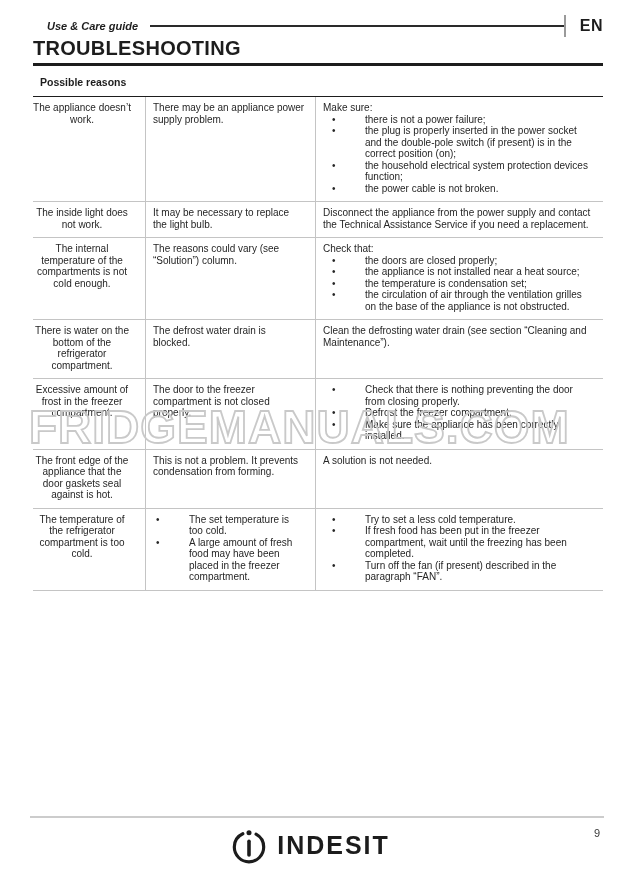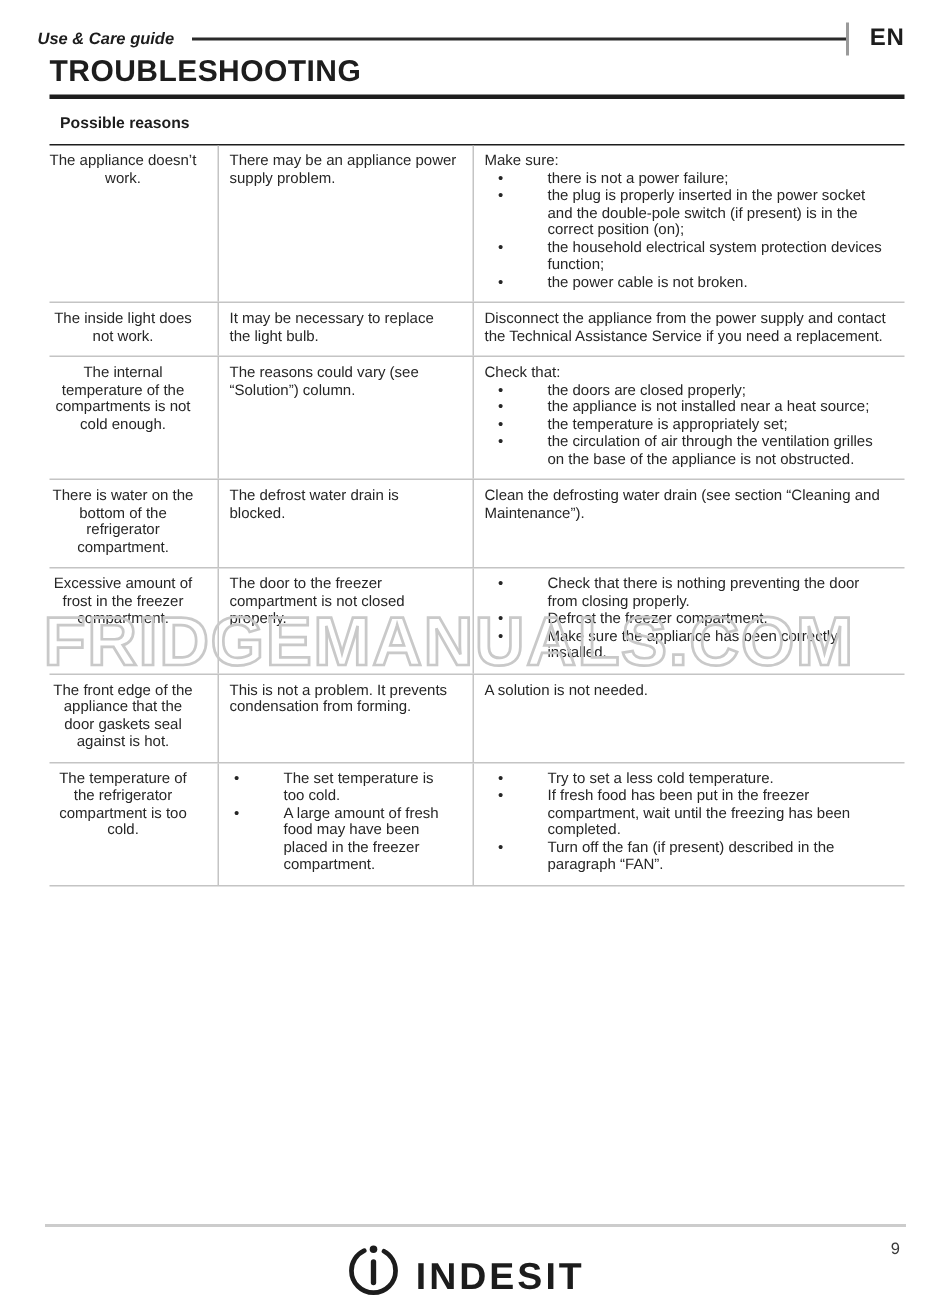--- a/index.html
+++ b/index.html
@@ -7,21 +7,21 @@
   .page {
     position:relative;
     width:620px; height:877px;
     background:#ffffff;
     overflow:hidden;
     font-family:"Liberation Sans", sans-serif;
     color:#262626;
   }
   
   .topbar {
-    position:absolute; left:25px; right:17px; top:15px;
+    position:absolute; left:47px; right:17px; top:15px;
     display:flex; align-items:center; height:22px;
   }
   .guide-label {
     font-size:11px; font-weight:bold; font-style:italic;
     white-space:nowrap; color:#1d1d1d;
   }
   .topbar-rule { flex:1; height:1.5px; background:#2a2a2a; margin-left:12px; }
   .topbar-tick { width:2px; height:22px; background:#9a9a9a; }
   .lang-badge { font-size:16px; font-weight:bold; color:#1d1d1d; margin-left:14px; letter-spacing:0.5px; }
   
@@ -56,21 +56,21 @@
     -webkit-text-stroke:1.8px #c9c9c9;
     pointer-events:none;
   }
   @supports not (-webkit-text-stroke:1px black) {
     .watermark { color:#dcdcdc; }
   }
   
   .footer-rule { position:absolute; left:30px; right:16px; top:816px; height:2px; background:#cccccc; }
   .brand {
     position:absolute; left:0; right:0; top:824px;
-    display:flex; justify-content:center; align-items:flex-end; gap:9px;
+    display:flex; justify-content:center; align-items:center; gap:9px;
   }
   .brand-name {
     font-size:25px; font-weight:700; letter-spacing:2px; color:#1c1c1c;
   }
   .page-number { position:absolute; right:20px; top:827px; font-size:11px; color:#3a3a3a; }
 </style>
 </head>
 <body>
 
 <div class="page">
@@ -142,21 +142,21 @@
             <div class="bullet">
               <span class="b">•</span>
               <span class="bt">the doors are closed properly;</span>
             </div>
             <div class="bullet">
               <span class="b">•</span>
               <span class="bt">the appliance is not installed near a heat source;</span>
             </div>
             <div class="bullet">
               <span class="b">•</span>
-              <span class="bt">the temperature is appropriately set;</span>
+              <span class="bt">the temperature is condensation set;</span>
             </div>
             <div class="bullet">
               <span class="b">•</span>
               <span class="bt">the circulation of air through the ventilation grilles on the base of the appliance is not obstructed.</span>
             </div>
           </div>
   </div>
 
   <div class="trow">
     <div class="td c1">

